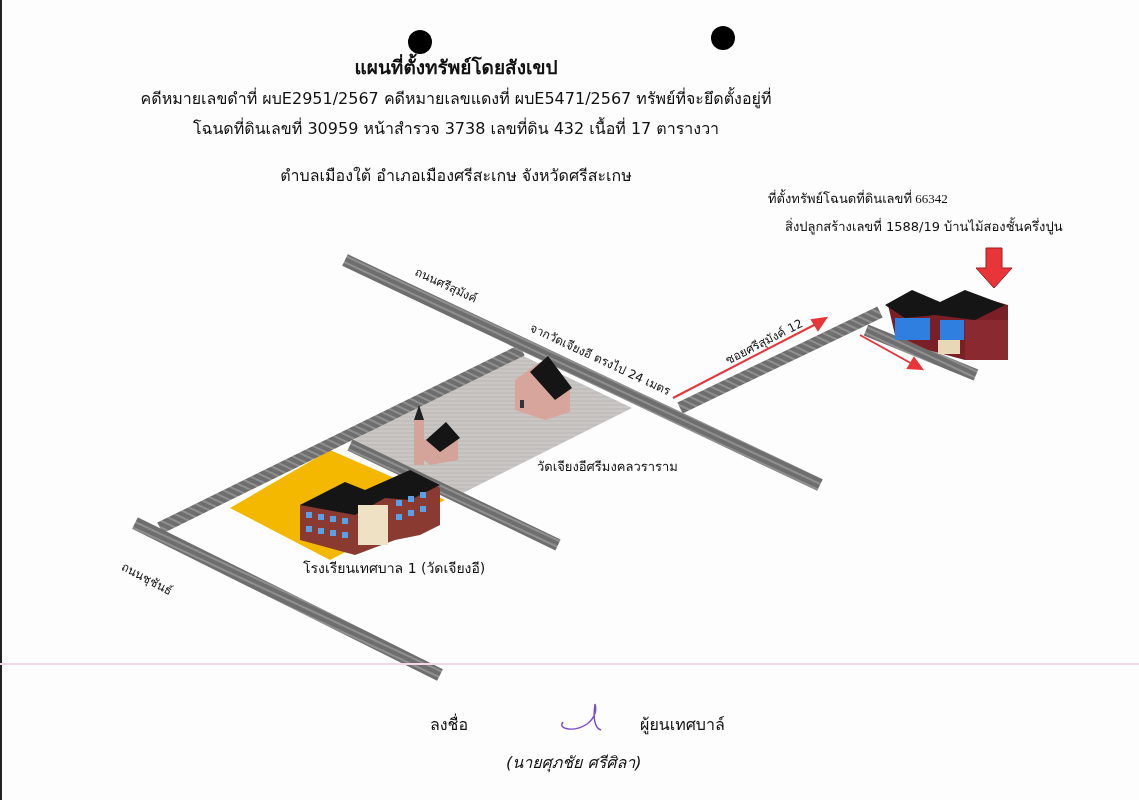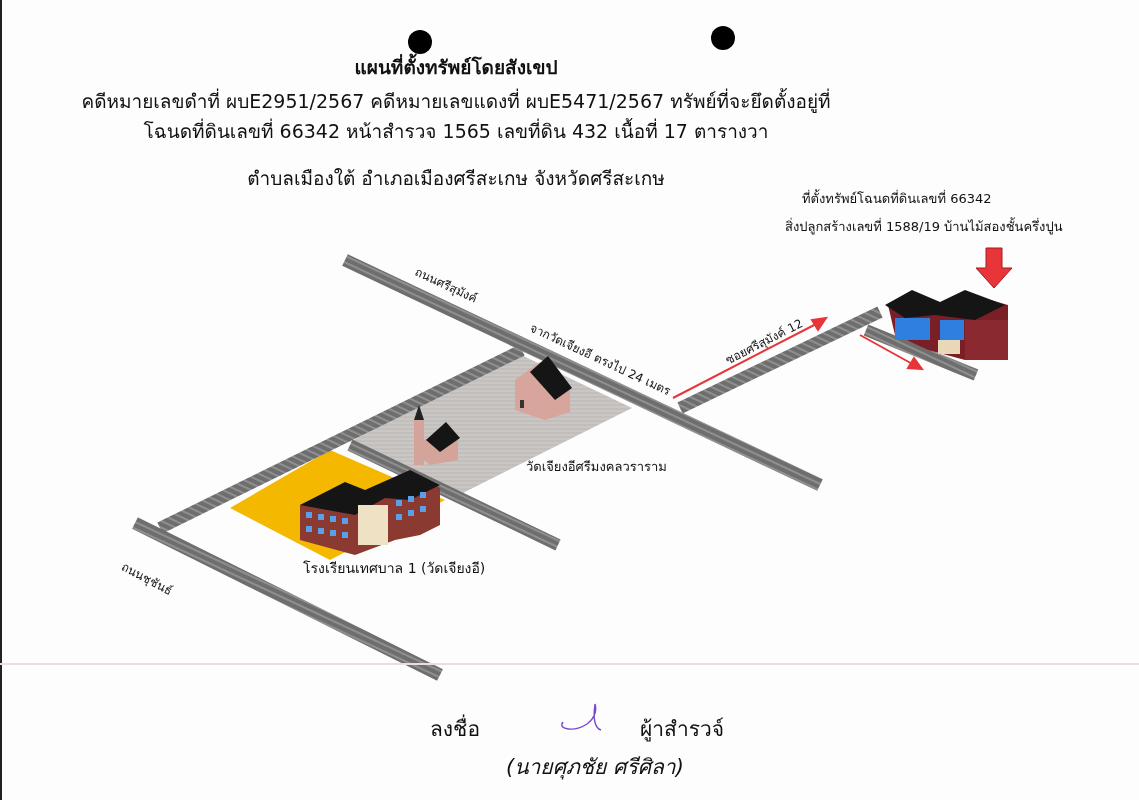--- a/index.html
+++ b/index.html
@@ -1,42 +1,42 @@
 <!DOCTYPE html>
 <html><head>
 <meta charset="utf-8">
 <style>
   html, body { margin:0; padding:0; background:#fdfdfd; }
   body { width:1139px; height:800px; position:relative; overflow:hidden;
          font-family:"DejaVu Sans", sans-serif; color:#111; }
   .hole { position:absolute; width:24px; height:24px; border-radius:50%; background:#000; }
   .hdr { position:absolute; left:0; width:912px; text-align:center; }
   .title { top:52px; font-size:19px; font-weight:bold; }
-  .line { font-size:19px;text-align:center; }
+  .line { font-size:16px;text-align:center; }
   #map { position:absolute; left:0; top:0; }
   .lbl { position:absolute; font-size:12px; white-space:nowrap; transform-origin:left top; }
   .prop { position:absolute; font-size:13px; white-space:nowrap; }
-  .sig { position:absolute; font-size:21px; white-space:nowrap;text-align:right; }
+  .sig { position:absolute; font-size:16px; white-space:nowrap;text-align:right; }
   .fold { position:absolute; left:0; top:663px; width:1139px; height:2px; background:#f3d7e6; }
   .edge { position:absolute; left:0; top:0; width:2px; height:800px; background:#222; }
 </style>
 </head>
 <body>
 
 <div class="edge"></div>
 
 <div class="hole" style="left:408px;top:30px;"></div>
 <div class="hole" style="left:711px;top:26px;"></div>
 
 <div class="hdr title">แผนที่ตั้งทรัพย์โดยสังเขป</div>
 <div class="hdr line" style="top:86px;">คดีหมายเลขดำที่ ผบE2951/2567 คดีหมายเลขแดงที่ ผบE5471/2567 ทรัพย์ที่จะยึดตั้งอยู่ที่</div>
-<div class="hdr line" style="top:116px;">โฉนดที่ดินเลขที่ 66342 หน้าสำรวจ 1565 เลขที่ดิน 432 เนื้อที่ 17 ตารางวา</div>
+<div class="hdr line" style="top:116px;">โฉนดที่ดินเลขที่ 30959 หน้าสำรวจ 3738 เลขที่ดิน 432 เนื้อที่ 17 ตารางวา</div>
 <div class="hdr line" style="top:163px;">ตำบลเมืองใต้ อำเภอเมืองศรีสะเกษ จังหวัดศรีสะเกษ</div>
 
-<div class="prop" style="left:802px;top:188px;">ที่ตั้งทรัพย์โฉนดที่ดินเลขที่ 66342</div>
+<div class="prop" style="left:768px;top:188px;font-family:Liberation Serif, serif;">ที่ตั้งทรัพย์โฉนดที่ดินเลขที่ 66342</div>
 <div class="prop" style="left:785px;top:216px;text-align:center;">สิ่งปลูกสร้างเลขที่ 1588/19 บ้านไม้สองชั้นครึ่งปูน</div>
 
 <svg id="map" width="1139" height="800">
   <defs>
     <pattern id="roadtex" patternUnits="userSpaceOnUse" width="6" height="6" patternTransform="rotate(25)">
       <rect width="6" height="6" fill="#6e6e6e"></rect>
       <line x1="0" y1="2" x2="6" y2="2" stroke="#9a9a9a" stroke-width="1.5"></line>
     </pattern>
     <pattern id="groundtex" patternUnits="userSpaceOnUse" width="4" height="4">
       <rect width="4" height="4" fill="#c9c6c4"></rect>
@@ -114,23 +114,23 @@
         <rect x="408" y="510" width="6" height="6"></rect>
         <rect x="420" y="506" width="6" height="6"></rect>
     </g>
   </g>
 </svg>
 
 <div class="lbl" style="left:420px;top:262px;transform:rotate(25deg);">ถนนศรีสุมังค์</div>
 <div class="lbl" style="left:535px;top:318px;transform:rotate(25deg);">จากวัดเจียงอี ตรงไป 24 เมตร</div>
 <div class="lbl" style="left:722px;top:352px;transform:rotate(-27deg);">ซอยศรีสุมังค์ 12</div>
 <div class="lbl" style="left:127px;top:557px;transform:rotate(28deg);">ถนนชุชันธ์</div>
-<div class="lbl" style="left:526px;top:456px;font-size:13px;">วัดเจียงอีศรีมงคลวราราม</div>
+<div class="lbl" style="left:537px;top:456px;font-size:13px;">วัดเจียงอีศรีมงคลวราราม</div>
 <div class="lbl" style="left:303px;top:557px;font-size:14px;">โรงเรียนเทศบาล 1 (วัดเจียงอี)</div>
 
 <div class="fold"></div>
 
 <div class="sig" style="left:430px;top:712px;">ลงชื่อ</div>
 <svg style="position:absolute;left:555px;top:700px;" width="60" height="36">
   <path d="M8,22 C2,30 20,32 32,24 C40,18 42,10 40,4 C38,18 40,28 46,30" fill="none" stroke="#7a4ad0" stroke-width="1.4"></path>
 </svg>
-<div class="sig" style="left:640px;top:712px;">ผู้าสำรวจ์</div>
+<div class="sig" style="left:640px;top:712px;">ผู้ยนเทศบาล์</div>
 <div class="sig" style="left:506px;top:750px;font-style:italic;">(นายศุภชัย ศรีศิลา)</div>
 
 </body></html>

